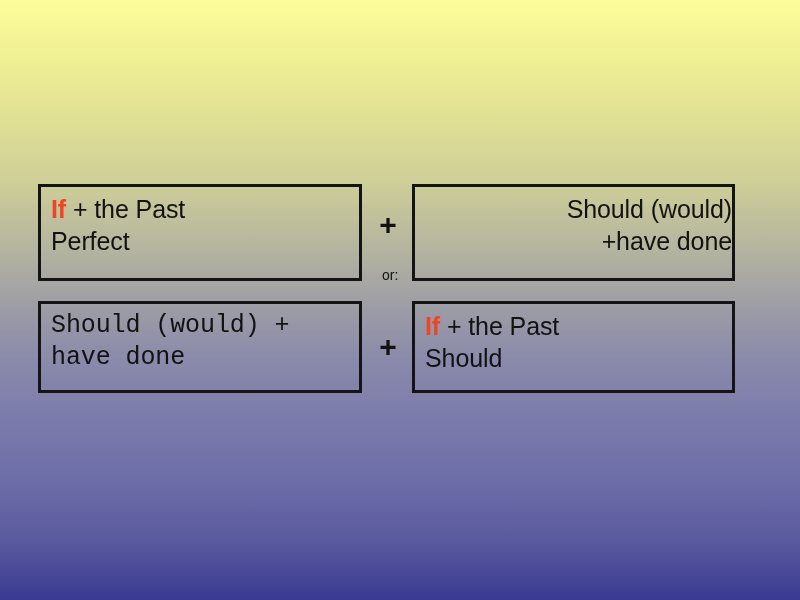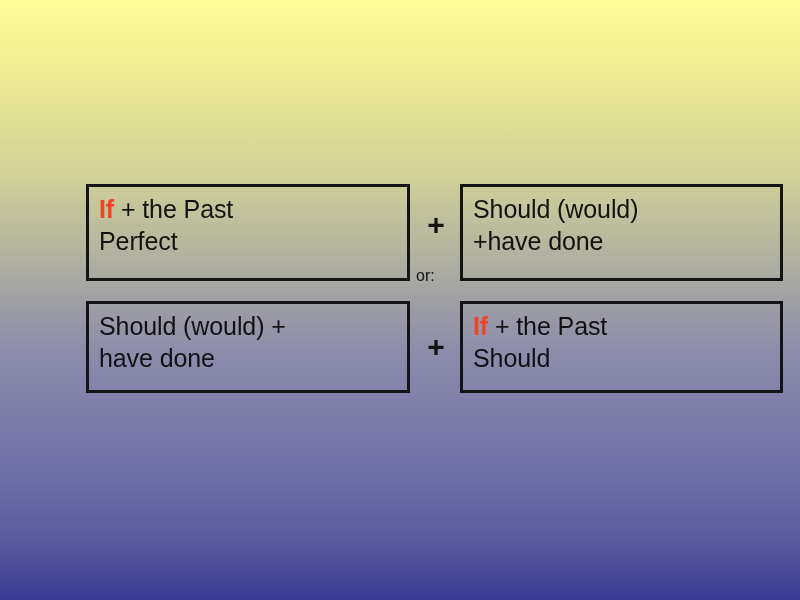--- a/index.html
+++ b/index.html
@@ -33,39 +33,38 @@
         #3a3a93 100%);
   }
 
   
   #diagram {
     position: absolute;
     left: 38px;
     top: 184px;
     width: 697px;
     height: 209px;
-    margin-left: 48px;
   }
 
   .formula-box {
     position: absolute;
     box-sizing: border-box;
     border: 3px solid #141414;
     background: transparent;
     padding: 6px 0 0 10px;
     color: #121212;
     font-size: 25px;
     line-height: 1.28;
     letter-spacing: -0.1px;
     white-space: pre-line;
   }
 
   .box-tl { left: 0;     top: 0;    width: 324px; height: 97px; }
-  .box-tr { left: 374px; top: 0;    width: 323px; height: 97px; }
-  .box-bl { left: 0;     top: 117px; width: 324px; height: 92px; }
+  .box-tr { left: 374px; top: 0;    width: 323px; height: 97px; text-align: right; }
+  .box-bl { left: 0;     top: 117px; width: 324px; height: 92px; font-family: Liberation Mono, monospace; }
   .box-br { left: 374px; top: 117px; width: 323px; height: 92px; }
 
   .kw-if {
     color: #f04524;
     font-weight: bold;
   }
 
   
   .plus-sign {
     position: absolute;
@@ -75,24 +74,24 @@
     line-height: 1;
     text-align: center;
     width: 26px;
   }
 
   .plus-top    { left: 337px; top: 26px; }
   .plus-bottom { left: 337px; top: 148px; }
 
   .or-label {
     position: absolute;
-    left: 330px;
+    left: 344px;
     top: 84px;
     width: 40px;
-    font-size: 16px;
+    font-size: 14px;
     color: #121212;
     line-height: 1;
   }
 </style>
 </head>
 <body>
 
 <div id="slide">
 
   <div id="diagram">

